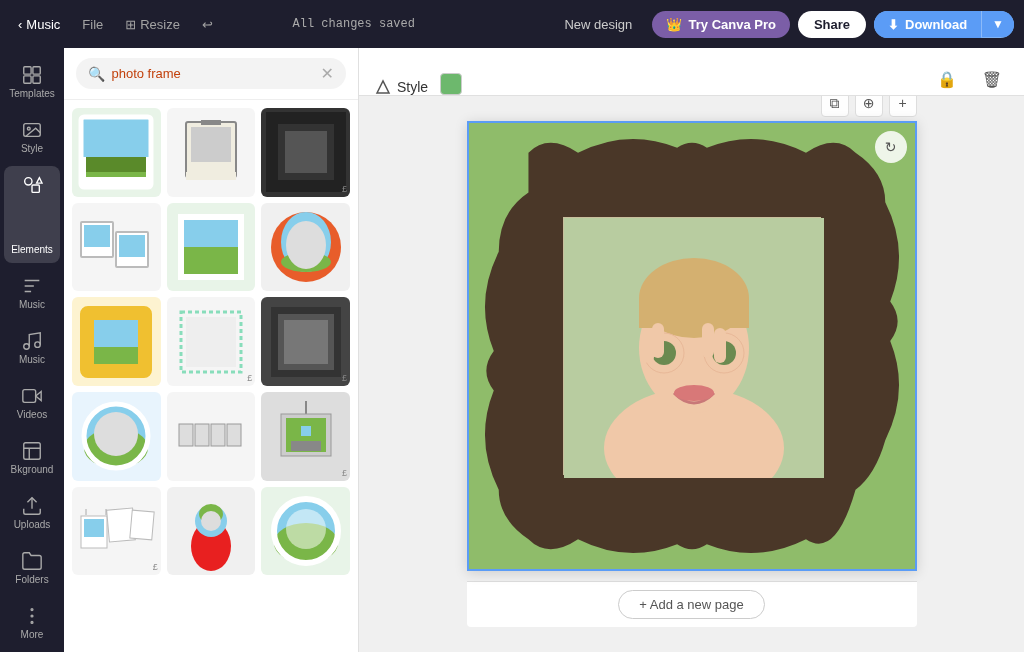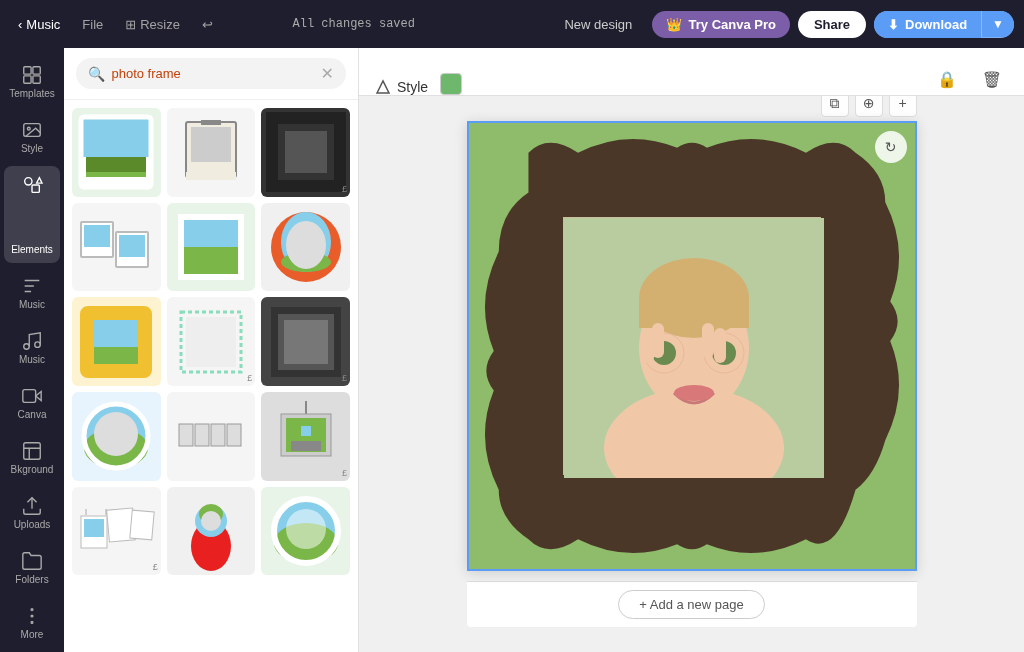--- a/index.html
+++ b/index.html
@@ -147,21 +147,21 @@
           <circle cx="6" cy="18" r="3"></circle>
           <circle cx="18" cy="16" r="3"></circle>
         </svg>
       <span>Music</span>
     </div>
     <div class="sidebar-icon-item">
       <svg viewBox="0 0 24 24" fill="none" stroke="currentColor" stroke-width="1.5">
           <rect x="2" y="5" width="14" height="14" rx="2"></rect>
           <polygon points="22,7 16,12 22,17"></polygon>
         </svg>
-      <span>Canva</span>
+      <span>Videos</span>
     </div>
     <div class="sidebar-icon-item">
       <svg viewBox="0 0 24 24" fill="none" stroke="currentColor" stroke-width="1.5">
           <rect x="3" y="3" width="18" height="18" rx="2"></rect>
           <path d="M3 9h18M9 21V9"></path>
         </svg>
       <span>Bkground</span>
     </div>
     <div class="sidebar-icon-item">
       <svg viewBox="0 0 24 24" fill="none" stroke="currentColor" stroke-width="1.5">

